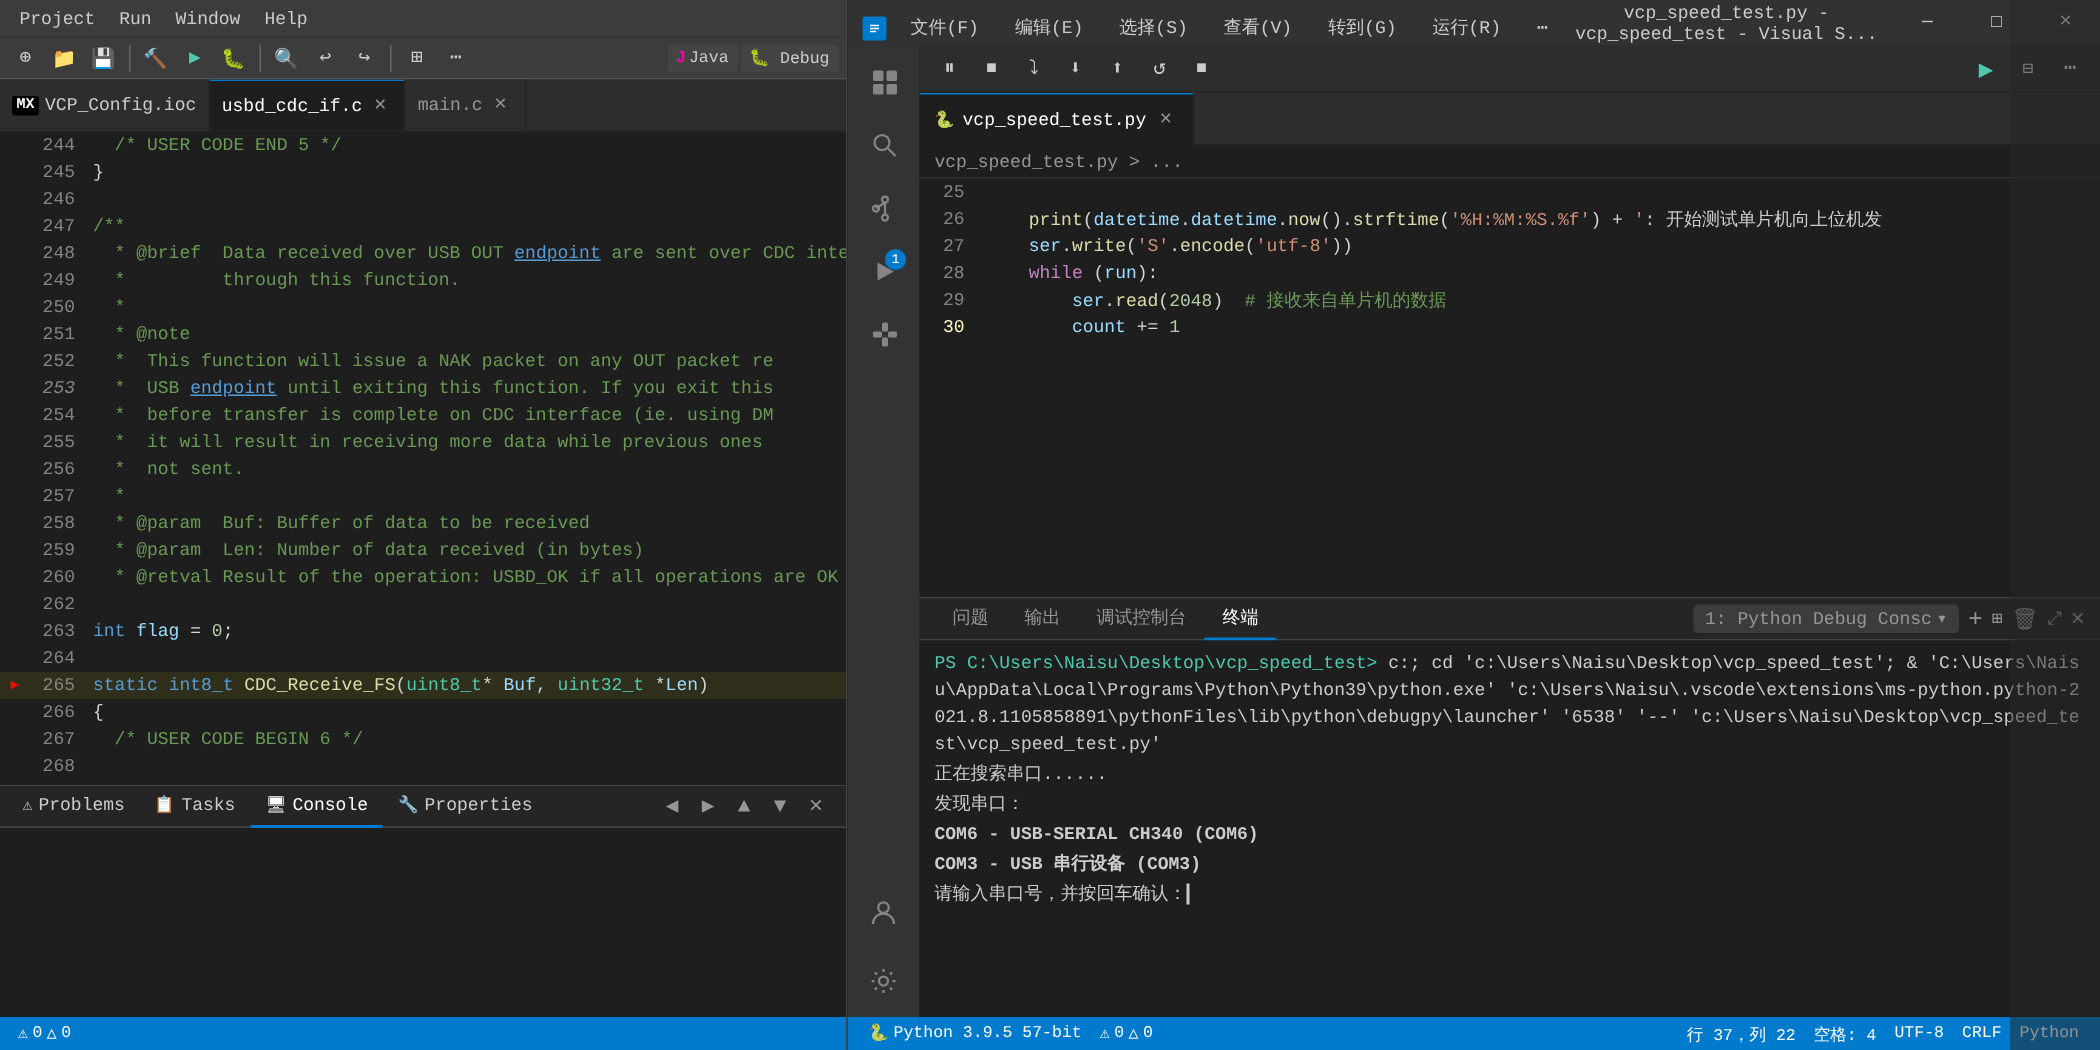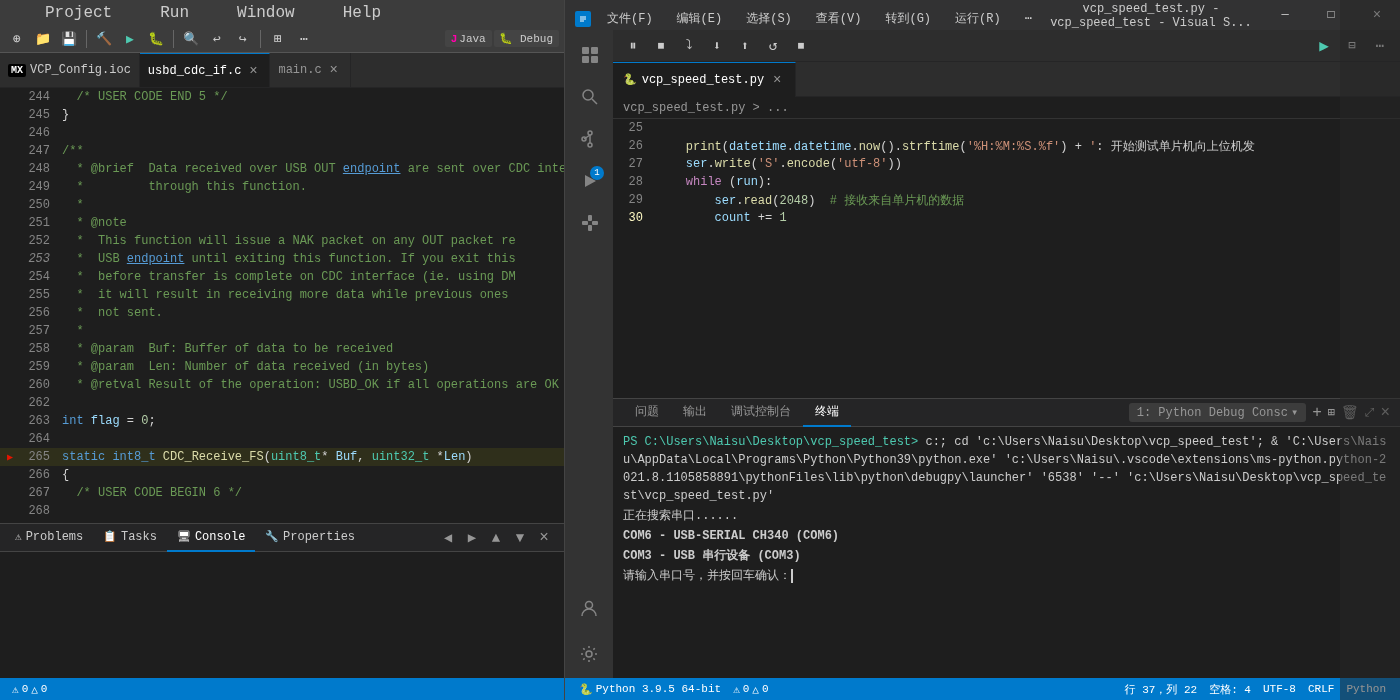--- a/index.html
+++ b/index.html
@@ -390,34 +390,35 @@
                 <div style="cursor:pointer; font-size:16px;">+</div>
                 <div style="cursor:pointer; font-size:12px;">⊞</div>
                 <div style="cursor:pointer; font-size:14px;">🗑</div>
                 <div style="cursor:pointer; font-size:12px;">⤢</div>
                 <div style="cursor:pointer; font-size:16px;">×</div>
               </div>
             </div>
             <div class="scrollbar-mini" style="flex:1; background:#1e1e1e; padding:6px 10px; overflow:auto; font-size:12px; color:#ccc; font-family:'Consolas','Courier New',monospace;">
               <div style="margin-bottom:2px; line-height:1.5; word-break:break-all;"><span style="color:#4ec9b0;">PS C:\Users\Naisu\Desktop\vcp_speed_test&gt;</span> <span style="color:#ccc;">c:; cd 'c:\Users\Naisu\Desktop\vcp_speed_test'; &amp; 'C:\Users\Naisu\AppData\Local\Programs\Python\Python39\python.exe' 'c:\Users\Naisu\.vscode\extensions\ms-python.python-2021.8.1105858891\pythonFiles\lib\python\debugpy\launcher' '6538' '--' 'c:\Users\Naisu\Desktop\vcp_speed_test\vcp_speed_test.py'</span></div>
               <div style="margin-bottom:2px; line-height:1.5;">正在搜索串口......</div>
+              <div style="margin-bottom:2px; line-height:1.5;">发现串口：</div>
               <div style="margin-bottom:2px; line-height:1.5; font-weight:bold;">COM6 - USB-SERIAL CH340 (COM6)</div>
               <div style="margin-bottom:2px; line-height:1.5; font-weight:bold;">COM3 - USB 串行设备 (COM3)</div>
               <div style="margin-bottom:2px; line-height:1.5;"></div>
               <div style="margin-bottom:2px; line-height:1.5;">请输入串口号，并按回车确认：<span style="border-left:2px solid #ccc; animation: blink 1s infinite;"> </span></div>
             </div>
           </div>
 
         </div>
       </div>
 
       <div style="height:22px; background:#007acc; display:flex; align-items:center; padding:0 8px; flex-shrink:0; font-size:11px; color:#fff;">
         <div style="padding:0 6px; cursor:pointer; display:flex; align-items:center; gap:3px;">
           <span>🐍</span>
-          <span>Python 3.9.5 64-bit</span>
+          <span>Python 3.9.5 57-bit</span>
         </div>
         <div style="padding:0 6px; cursor:pointer; display:flex; align-items:center; gap:3px;">
           <span>⚠</span>
           <span>0</span>
           <span>△</span>
           <span>0</span>
         </div>
         <div style="flex:1;"></div>
         <div style="padding:0 6px; cursor:pointer;">
           <span>行 37，列 22</span>
@@ -440,20 +441,20 @@
   </div>
 
 </div>
 
 <style>
   @keyframes blink {
     0%, 50% { opacity: 1; }
     51%, 100% { opacity: 0; }
   }
   .menu-item {
-    padding: 3px 8px; cursor: pointer; font-size: 16px; color: #ccc; margin-left: 32px;
+    padding: 3px 8px; cursor: pointer; font-size: 12px; color: #ccc;
   }
   .tb-btn {
     display: flex; align-items: center; justify-content: center;
     width: 24px; height: 22px; cursor: pointer; border-radius: 2px; color: #ccc; font-size: 13px;
   }
   .tb-separator { width: 1px; height: 18px; background: #666; margin: 0 3px; }
 </style>
 
 </body></html>

